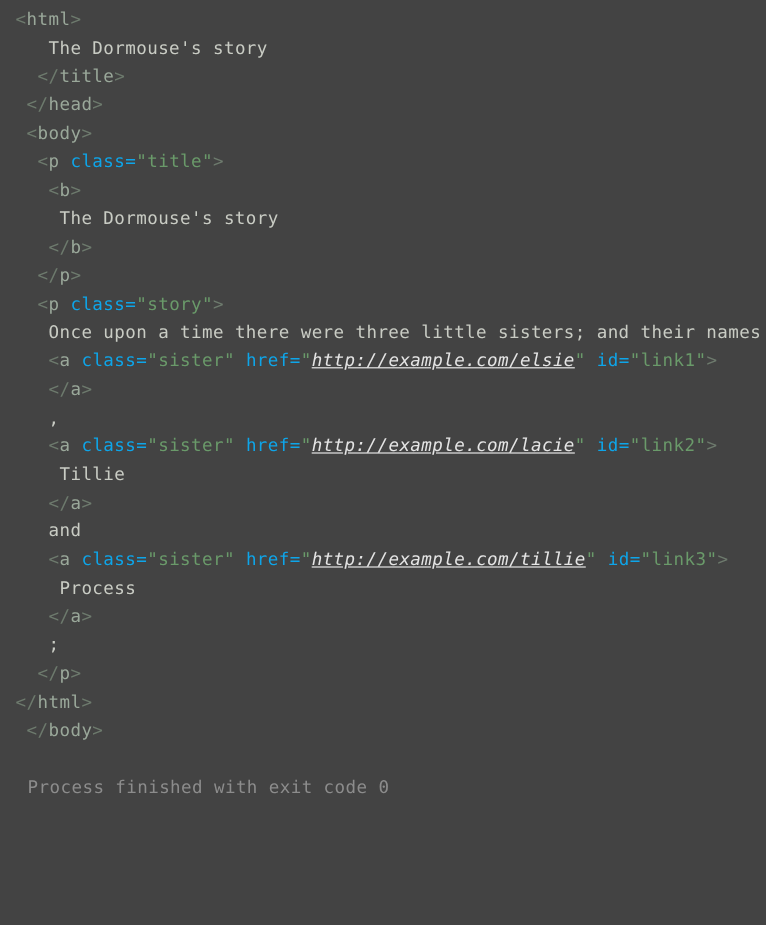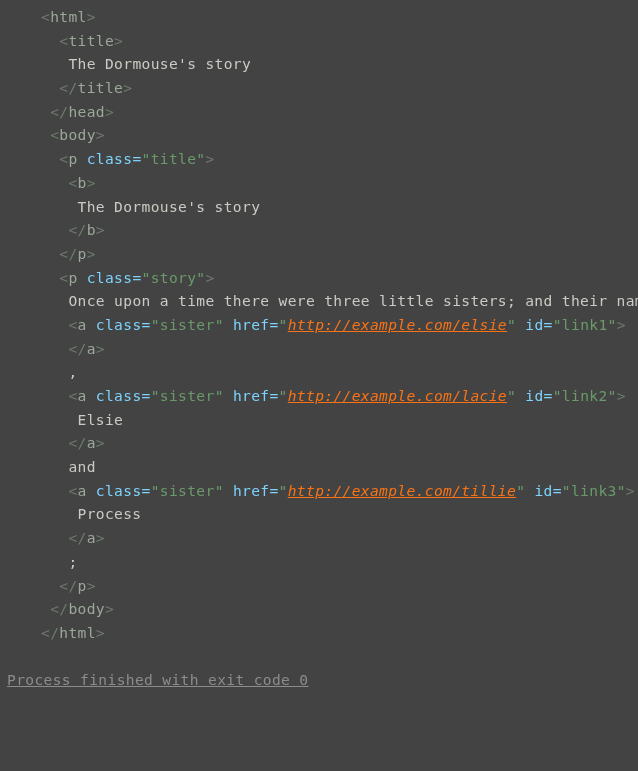--- a/index.html
+++ b/index.html
@@ -17,71 +17,69 @@
     position: relative;
     width: 638px;
     height: 771px;
     background: #434343;
     padding: 0;
     box-sizing: border-box;
   }
   .console-lines {
     padding: 5px 0 0 13px;
     box-sizing: border-box;
-    margin-left: 28px;
   }
   .line {
     height: 23.7px;
     line-height: 23.7px;
     font-size: 14.6px;
     letter-spacing: 0.35px;
     white-space: pre;
     font-family: "DejaVu Sans Mono", "Liberation Mono", monospace;
   }
   .blank {
     height: 23.7px;
   }
 
   
   .tok-bracket { color: #6d7a6d; }
   .tok-tag     { color: #9aa89a; }
-  .tok-attr    { color: #7dd3fc; }
+  .tok-attr    { color: #0ea5e9; }
   .tok-val     { color: #6a9a6a; }
-  .tok-url     { color: #f97316; font-style: italic; text-decoration: underline; }
+  .tok-url     { color: #e5e5e5; font-style: italic; text-decoration: underline; }
   .tok-text    { color: #c9ccc4; }
   .tok-exit    { color: #8c8c8c; }
 </style>
 </head>
 <body>
 
 <div id="console">
   <div class="console-lines">
       <div class="line"><span class="tok-bracket">&lt;</span><span class="tok-tag">html</span><span class="tok-bracket">&gt;</span></div>
-      <div class="line"><span>&nbsp;&nbsp;</span><span class="tok-bracket">&lt;</span><span class="tok-tag">title</span><span class="tok-bracket">&gt;</span></div>
       <div class="line"><span>&nbsp;&nbsp;&nbsp;</span><span class="tok-text">The Dormouse's story</span></div>
       <div class="line"><span>&nbsp;&nbsp;</span><span class="tok-bracket">&lt;/</span><span class="tok-tag">title</span><span class="tok-bracket">&gt;</span></div>
       <div class="line"><span>&nbsp;</span><span class="tok-bracket">&lt;/</span><span class="tok-tag">head</span><span class="tok-bracket">&gt;</span></div>
       <div class="line"><span>&nbsp;</span><span class="tok-bracket">&lt;</span><span class="tok-tag">body</span><span class="tok-bracket">&gt;</span></div>
       <div class="line"><span>&nbsp;&nbsp;</span><span class="tok-bracket">&lt;</span><span class="tok-tag">p</span><span class="tok-text"> </span><span class="tok-attr">class=</span><span class="tok-val">"title"</span><span class="tok-bracket">&gt;</span></div>
       <div class="line"><span>&nbsp;&nbsp;&nbsp;</span><span class="tok-bracket">&lt;</span><span class="tok-tag">b</span><span class="tok-bracket">&gt;</span></div>
       <div class="line"><span>&nbsp;&nbsp;&nbsp;&nbsp;</span><span class="tok-text">The Dormouse's story</span></div>
       <div class="line"><span>&nbsp;&nbsp;&nbsp;</span><span class="tok-bracket">&lt;/</span><span class="tok-tag">b</span><span class="tok-bracket">&gt;</span></div>
       <div class="line"><span>&nbsp;&nbsp;</span><span class="tok-bracket">&lt;/</span><span class="tok-tag">p</span><span class="tok-bracket">&gt;</span></div>
       <div class="line"><span>&nbsp;&nbsp;</span><span class="tok-bracket">&lt;</span><span class="tok-tag">p</span><span class="tok-text"> </span><span class="tok-attr">class=</span><span class="tok-val">"story"</span><span class="tok-bracket">&gt;</span></div>
       <div class="line"><span>&nbsp;&nbsp;&nbsp;</span><span class="tok-text">Once upon a time there were three little sisters; and their names were</span></div>
       <div class="line"><span>&nbsp;&nbsp;&nbsp;</span><span class="tok-bracket">&lt;</span><span class="tok-tag">a</span><span class="tok-text"> </span><span class="tok-attr">class=</span><span class="tok-val">"sister"</span><span class="tok-text"> </span><span class="tok-attr">href=</span><span class="tok-val">"</span><span class="tok-url">http://example.com/elsie</span><span class="tok-val">"</span><span class="tok-text"> </span><span class="tok-attr">id=</span><span class="tok-val">"link1"</span><span class="tok-bracket">&gt;</span></div>
       <div class="line"><span>&nbsp;&nbsp;&nbsp;</span><span class="tok-bracket">&lt;/</span><span class="tok-tag">a</span><span class="tok-bracket">&gt;</span></div>
       <div class="line"><span>&nbsp;&nbsp;&nbsp;</span><span class="tok-text">,</span></div>
       <div class="line"><span>&nbsp;&nbsp;&nbsp;</span><span class="tok-bracket">&lt;</span><span class="tok-tag">a</span><span class="tok-text"> </span><span class="tok-attr">class=</span><span class="tok-val">"sister"</span><span class="tok-text"> </span><span class="tok-attr">href=</span><span class="tok-val">"</span><span class="tok-url">http://example.com/lacie</span><span class="tok-val">"</span><span class="tok-text"> </span><span class="tok-attr">id=</span><span class="tok-val">"link2"</span><span class="tok-bracket">&gt;</span></div>
-      <div class="line"><span>&nbsp;&nbsp;&nbsp;&nbsp;</span><span class="tok-text">Elsie</span></div>
+      <div class="line"><span>&nbsp;&nbsp;&nbsp;&nbsp;</span><span class="tok-text">Tillie</span></div>
       <div class="line"><span>&nbsp;&nbsp;&nbsp;</span><span class="tok-bracket">&lt;/</span><span class="tok-tag">a</span><span class="tok-bracket">&gt;</span></div>
       <div class="line"><span>&nbsp;&nbsp;&nbsp;</span><span class="tok-text">and</span></div>
       <div class="line"><span>&nbsp;&nbsp;&nbsp;</span><span class="tok-bracket">&lt;</span><span class="tok-tag">a</span><span class="tok-text"> </span><span class="tok-attr">class=</span><span class="tok-val">"sister"</span><span class="tok-text"> </span><span class="tok-attr">href=</span><span class="tok-val">"</span><span class="tok-url">http://example.com/tillie</span><span class="tok-val">"</span><span class="tok-text"> </span><span class="tok-attr">id=</span><span class="tok-val">"link3"</span><span class="tok-bracket">&gt;</span></div>
       <div class="line"><span>&nbsp;&nbsp;&nbsp;&nbsp;</span><span class="tok-text">Process</span></div>
       <div class="line"><span>&nbsp;&nbsp;&nbsp;</span><span class="tok-bracket">&lt;/</span><span class="tok-tag">a</span><span class="tok-bracket">&gt;</span></div>
       <div class="line"><span>&nbsp;&nbsp;&nbsp;</span><span class="tok-text">;</span></div>
       <div class="line"><span>&nbsp;&nbsp;</span><span class="tok-bracket">&lt;/</span><span class="tok-tag">p</span><span class="tok-bracket">&gt;</span></div>
+      <div class="line"><span class="tok-bracket">&lt;/</span><span class="tok-tag">html</span><span class="tok-bracket">&gt;</span></div>
       <div class="line"><span>&nbsp;</span><span class="tok-bracket">&lt;/</span><span class="tok-tag">body</span><span class="tok-bracket">&gt;</span></div>
-      <div class="line"><span class="tok-bracket">&lt;/</span><span class="tok-tag">html</span><span class="tok-bracket">&gt;</span></div>
     </div>
   <div class="line blank"></div>
-  <div class="line tok-exit" style="padding-left:7px;text-decoration:underline;">Process finished with exit code 0</div>
+  <div class="line tok-exit" style="padding-left:23px;">Process finished with exit code 0</div>
 </div>
 
 </body></html>

